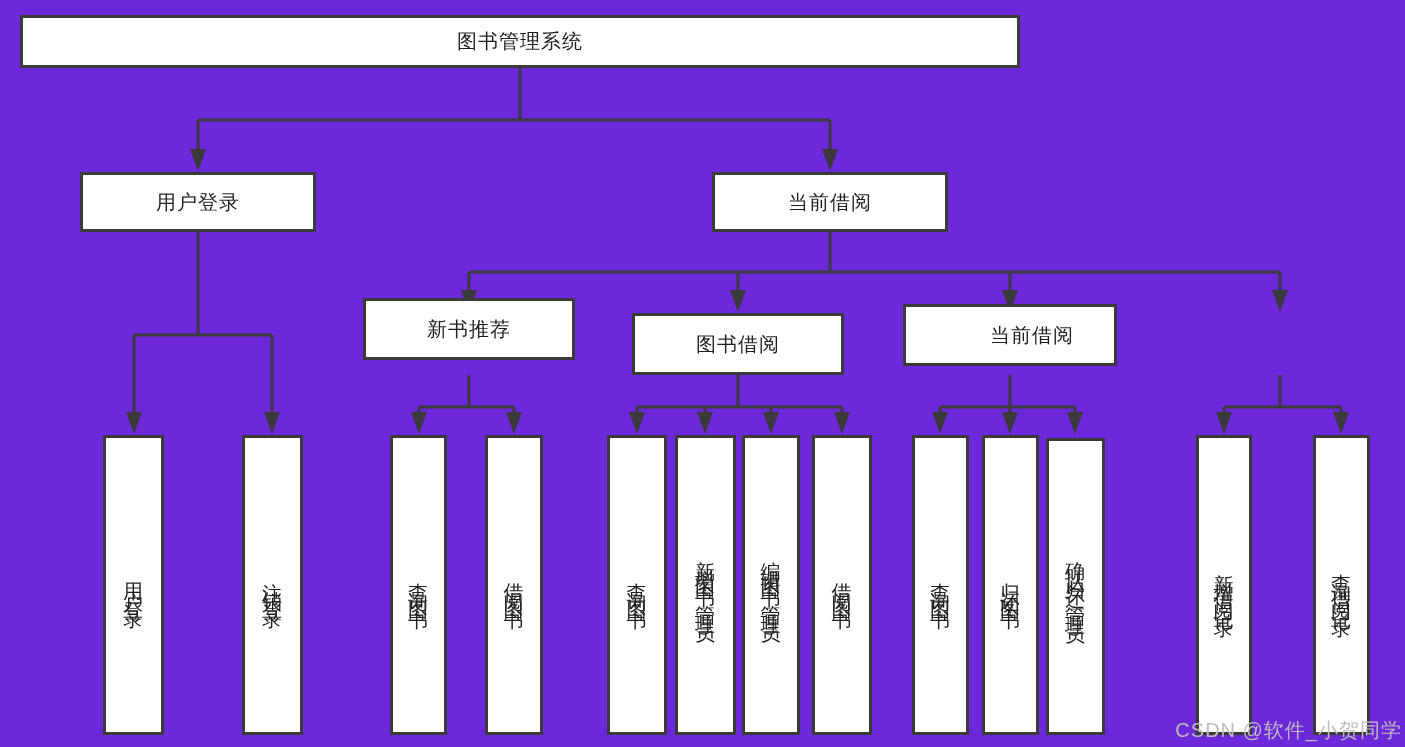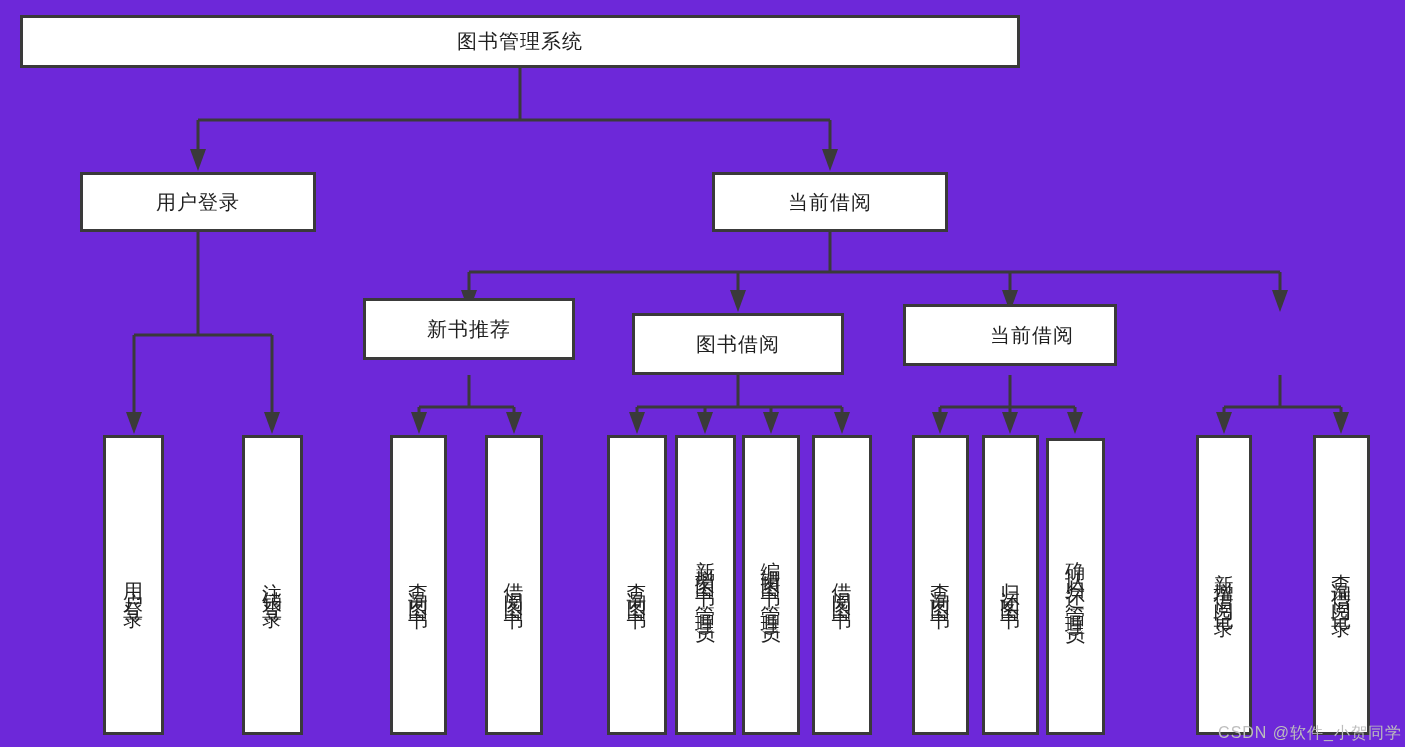--- a/index.html
+++ b/index.html
@@ -45,21 +45,21 @@
     fill:none;
   }
   .connectors polygon{
     fill:#3a3a3a;
     stroke:none;
   }
   .watermark{
     position:absolute;
     right:3px;
     bottom:3px;
-    font-size:16px;
+    font-size:20px;
     color:#bdbdbd;
     letter-spacing:1px;
     z-index:3;
     white-space:nowrap;
   }
 </style>
 </head>
 <body>
 
 <div class="canvas">

